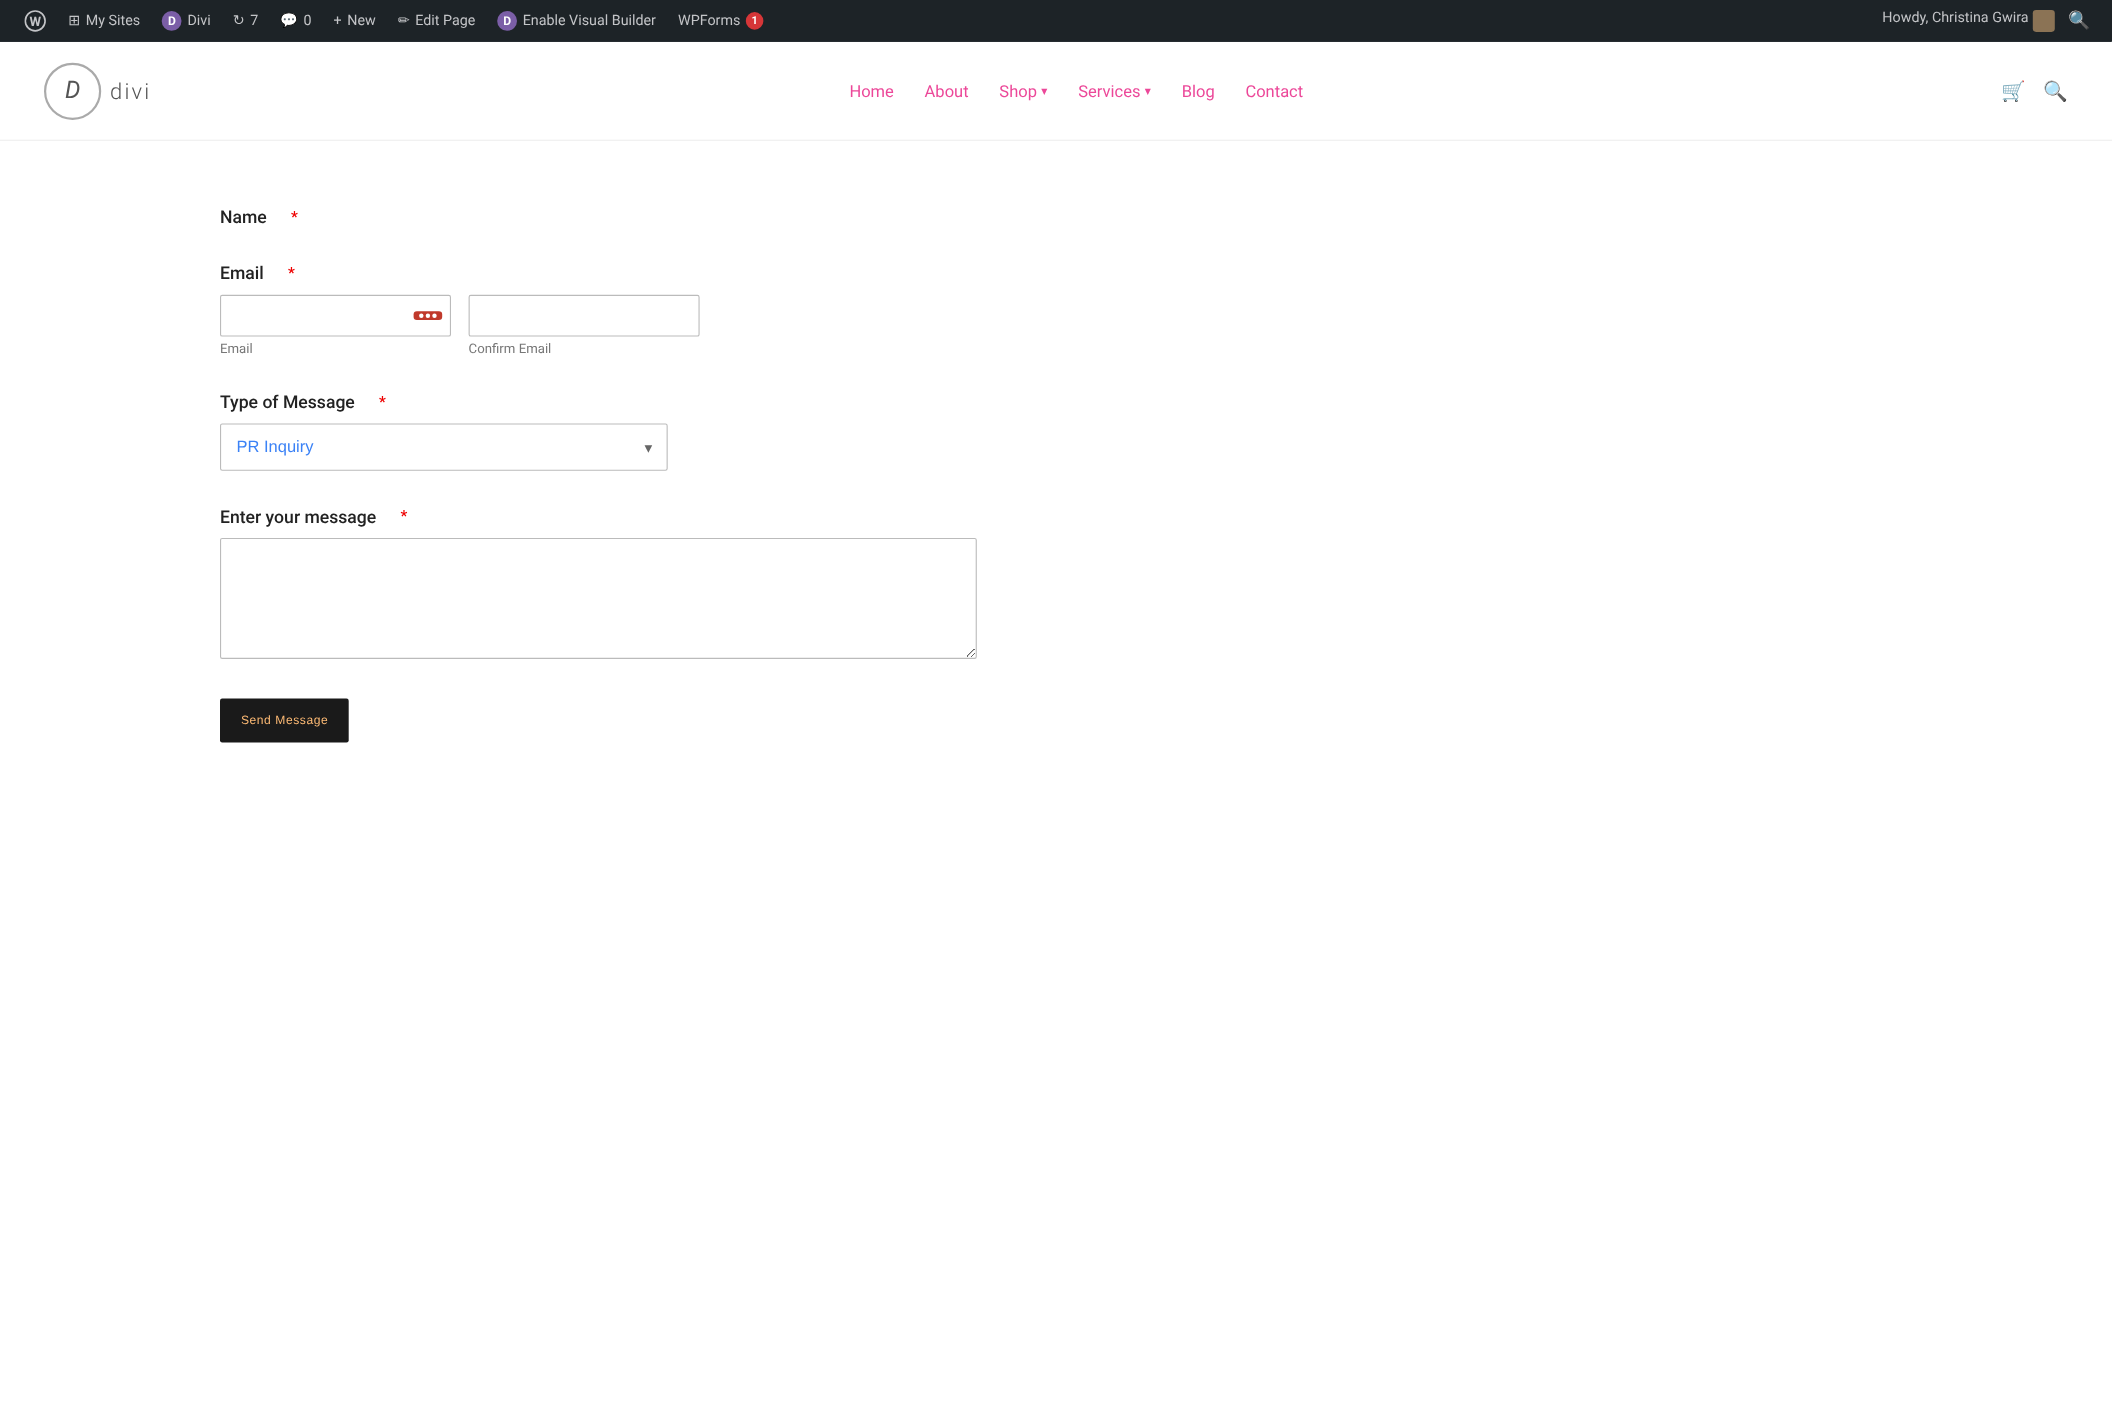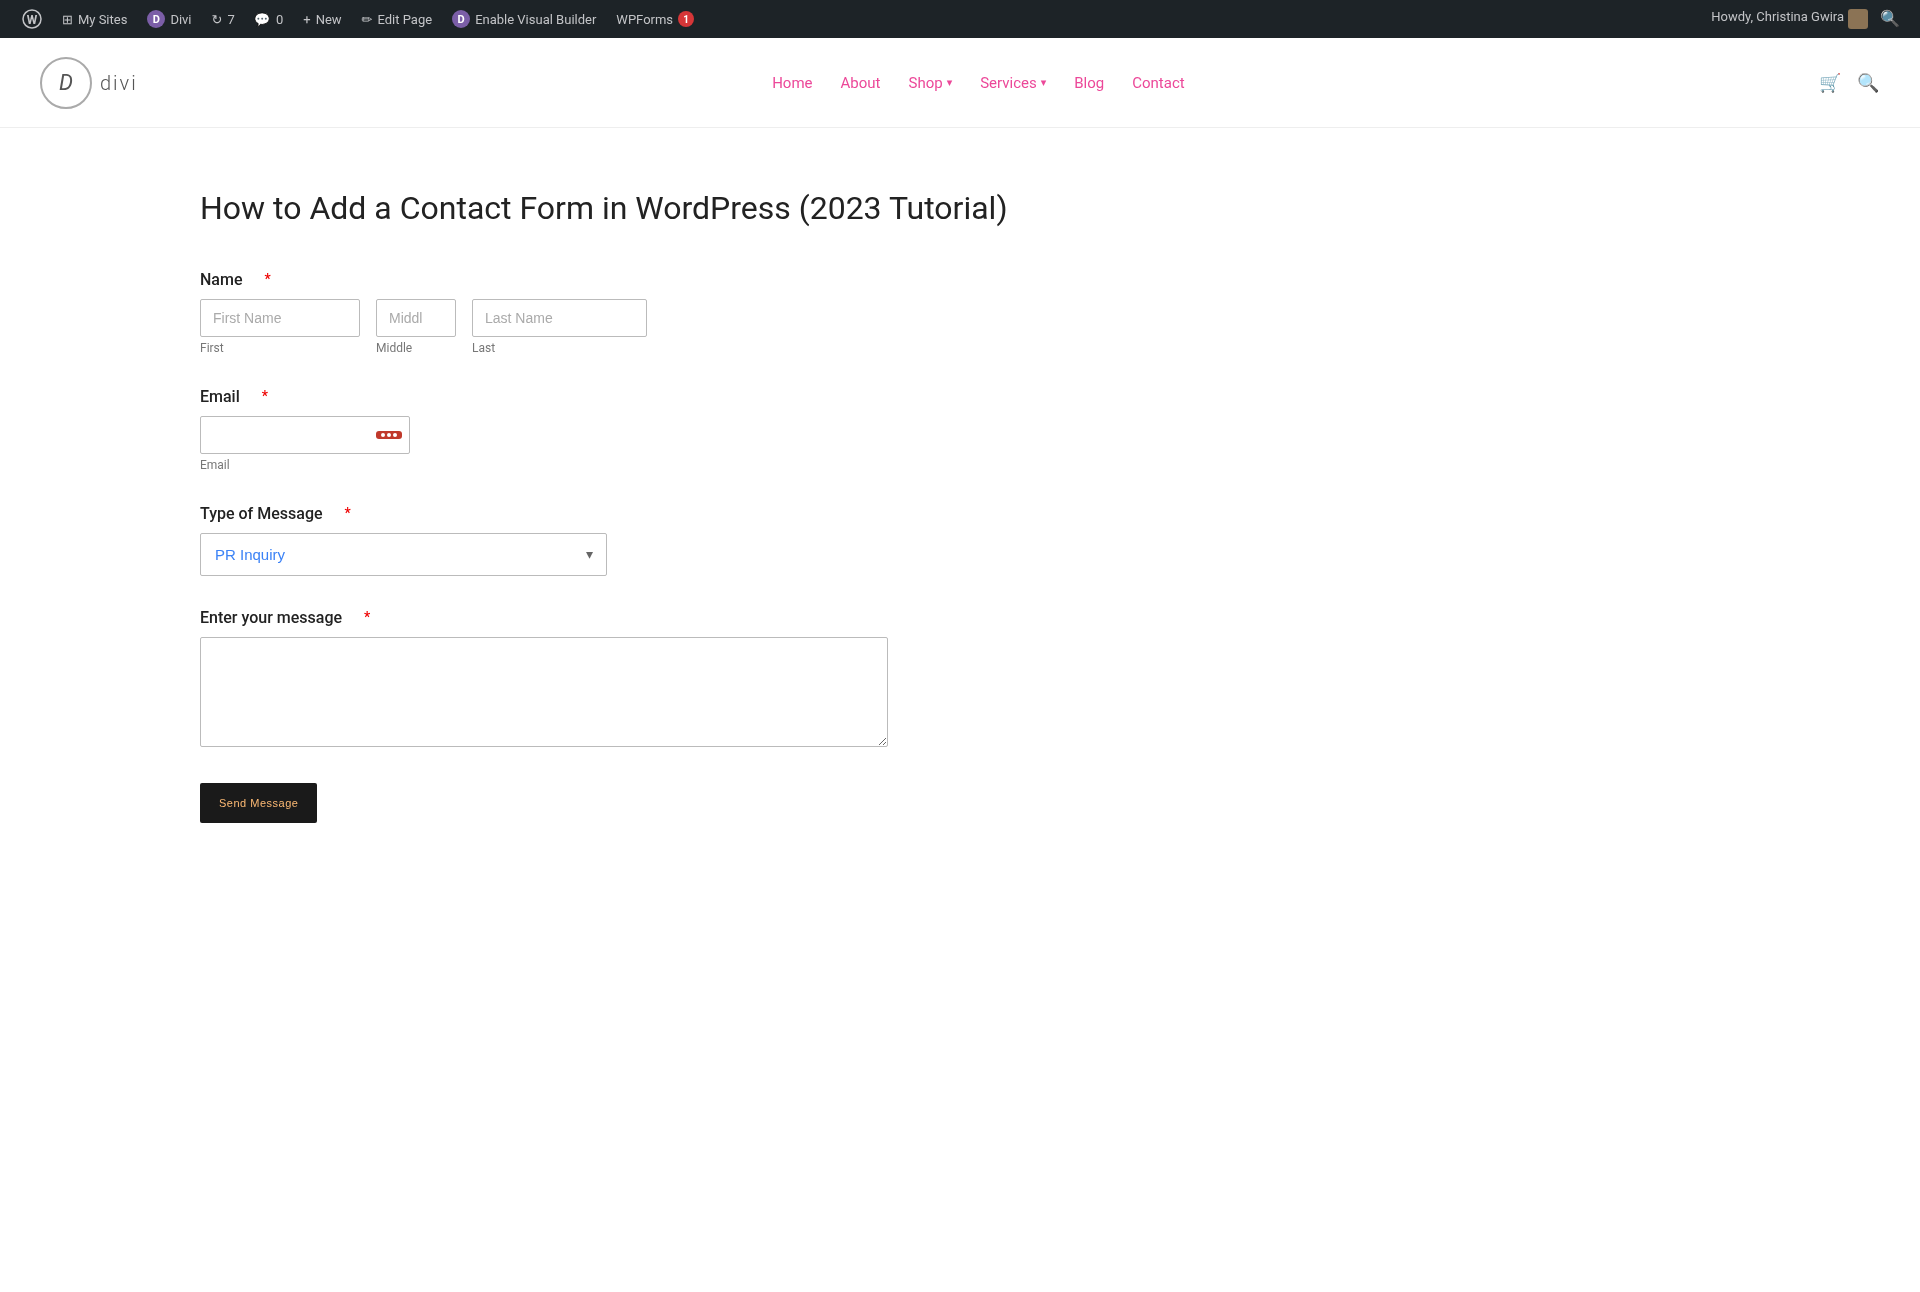--- a/index.html
+++ b/index.html
@@ -365,41 +365,26 @@
       <span>Contact</span>
     </a>
   </nav>
   <div class="nav-icons">
     <span class="nav-icon">🛒</span>
     <span class="nav-icon">🔍</span>
   </div>
 </header>
 
 <main class="main-content">
-  <h1 class="page-title">How to Add a Contact Form in WordPress (2023 Tutorial)</h1>
 
   
   <div class="form-section">
     <div class="field-label">
       <span>Name</span>
       <span class="required-star">*</span>
-    </div>
-    <div class="name-row">
-      <div class="name-col first">
-        <input type="text" placeholder="First Name" style="">
-        <span class="sub-label">First</span>
-      </div>
-      <div class="name-col middle">
-        <input type="text" placeholder="Middl" style="">
-        <span class="sub-label">Middle</span>
-      </div>
-      <div class="name-col last">
-        <input type="text" placeholder="Last Name" style="">
-        <span class="sub-label">Last</span>
-      </div>
     </div>
   </div>
 
   
   <div class="form-section">
     <div class="field-label">
       <span>Email</span>
       <span class="required-star">*</span>
     </div>
     <div class="email-row">
@@ -407,20 +392,24 @@
         <div class="email-input-wrap">
           <input type="email" style="">
           <div class="email-dots">
             <span></span>
               <span></span>
               <span></span>
           </div>
         </div>
         <span class="sub-label">Email</span>
       </div>
+      <div class="email-col second">
+        <input type="email" style="">
+        <span class="sub-label">Confirm Email</span>
+      </div>
     </div>
   </div>
 
   
   <div class="form-section">
     <div class="field-label">
       <span>Type of Message</span>
       <span class="required-star">*</span>
     </div>
     <div class="select-wrap">

